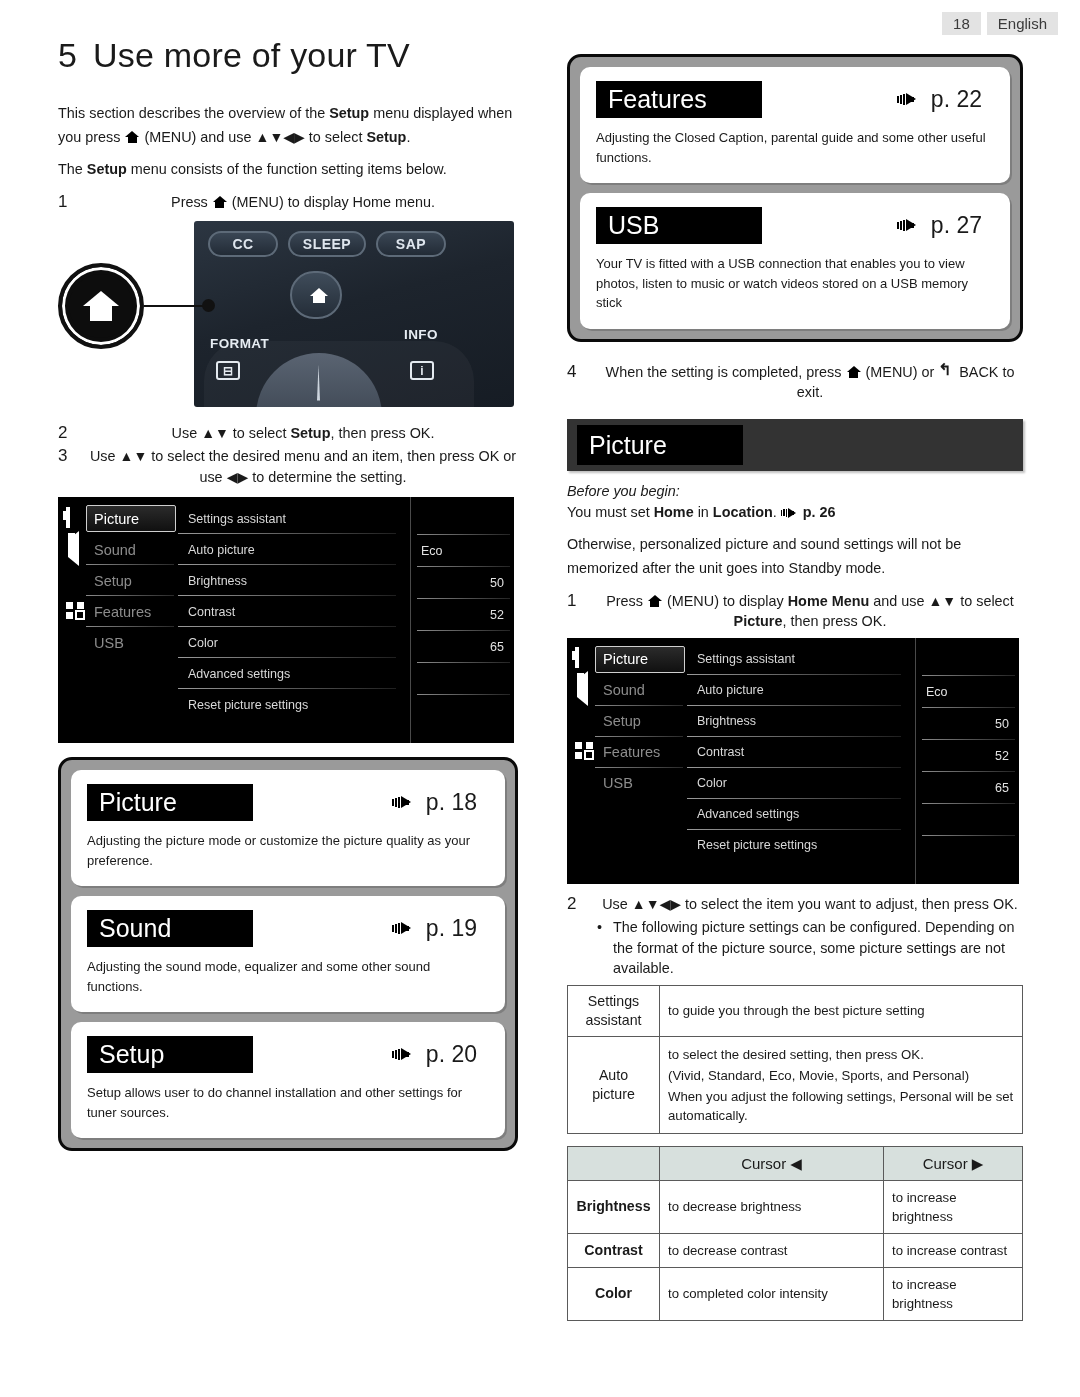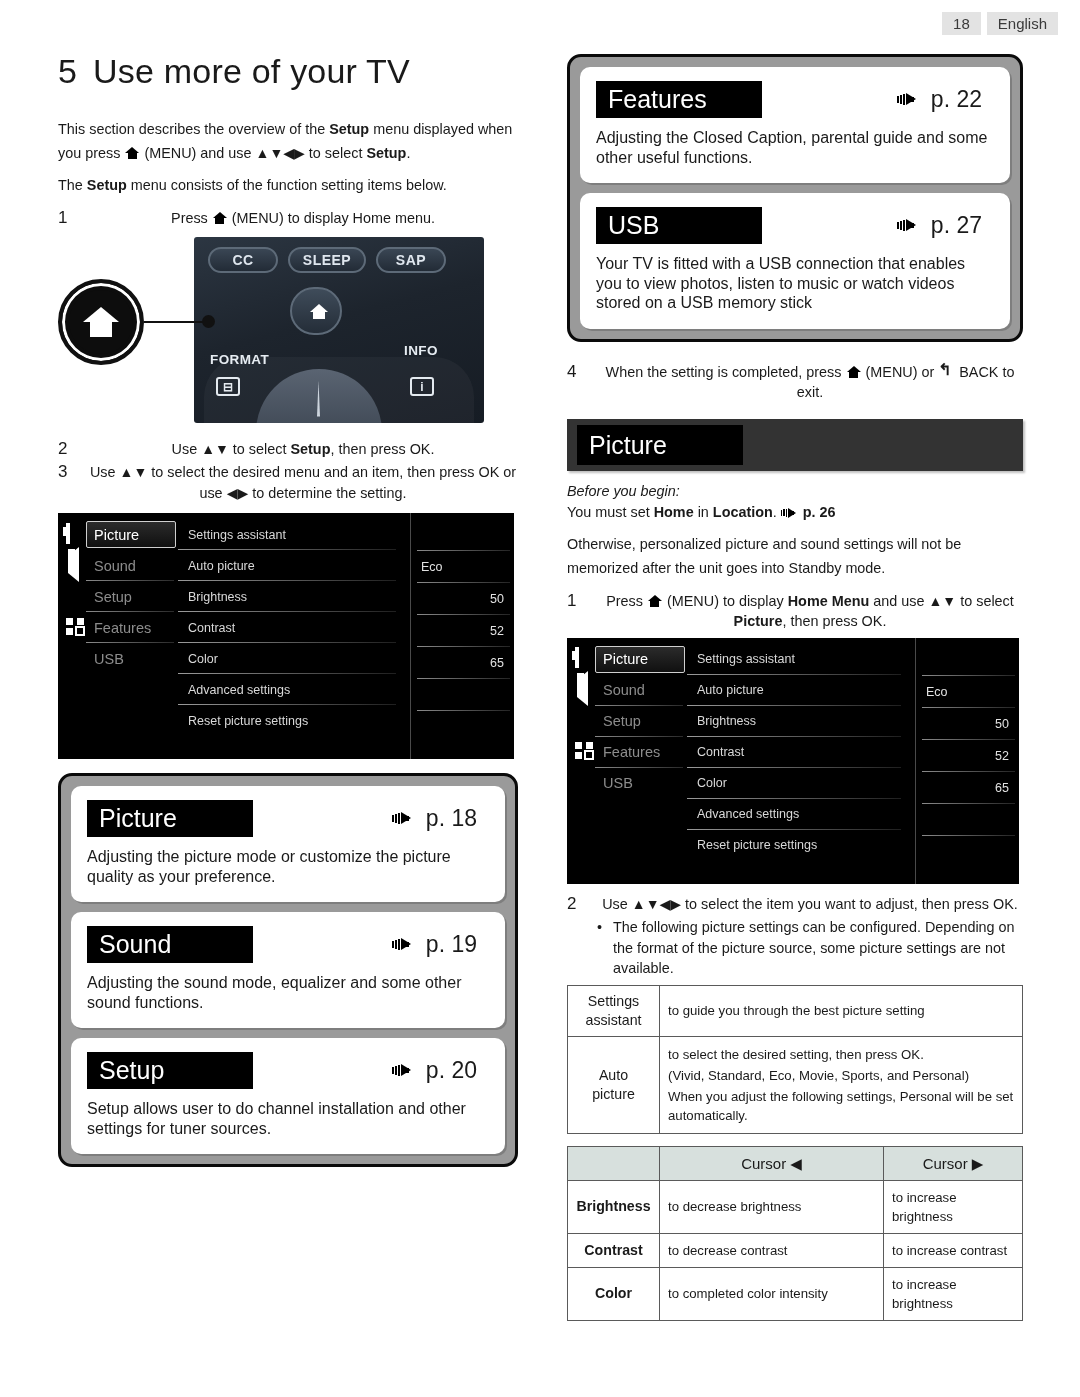--- a/index.html
+++ b/index.html
@@ -15,21 +15,21 @@
   
   .hdr { position: absolute; top: 12px; right: 22px; display: flex; gap: 6px; }
   .hdr .pg, .hdr .lang {
     background: #e3e3e3; color: #3a3a3a;
     font-size: 15px; line-height: 23px; height: 23px;
     padding: 0 11px; text-align: center;
   }
   .hdr .pg { min-width: 34px; }
 
   
-  .colL { position: absolute; left: 58px; top: 52px; width: 460px; }
+  .colL { position: absolute; left: 58px; top: 36px; width: 460px; }
   .colR { position: absolute; left: 567px; top: 50px; width: 456px; }
 
   h1.title {
     font-size: 34px; font-weight: normal; letter-spacing: .2px;
     margin-bottom: 26px;
   }
   h1.title .num { margin-right: 16px; }
 
   p.body { font-size: 14.4px; line-height: 24px; margin-bottom: 8px; }
   p.body.tight { margin-bottom: 11px; }
@@ -41,21 +41,21 @@
   .step .tx { flex: 1; text-align: center; }
 
   .bullet { display: flex; font-size: 14.4px; line-height: 20.5px; margin-left: 30px; }
   .bullet .dot { width: 16px; flex: 0 0 16px; }
 
   .ico { font-size: 14px; }
 
   
   .remote-wrap { position: relative; height: 196px; margin: 8px 0 6px 0; }
   .remote {
-    position: absolute; left: 136px; top: 0; width: 290px; height: 186px;
+    position: absolute; left: 136px; top: 0; width: 320px; height: 186px;
     background: linear-gradient(165deg,#2c3642 0%,#1d242d 45%,#161c24 100%);
     border-radius: 3px; overflow: hidden;
   }
   .rbtn {
     position: absolute; border: 2px solid #5d6a78; border-radius: 13px;
     color: #dfe6ee; font-size: 14px; font-weight: bold; text-align: center;
     background: linear-gradient(180deg,#3a4654,#222b36);
     letter-spacing: .5px;
   }
   .rb-cc    { left: 14px;  top: 10px; width: 70px; height: 26px; line-height: 23px; }
@@ -182,21 +182,21 @@
   .pref { margin-left: auto; font-size: 23px; display: flex; align-items: center; gap: 8px; padding-right: 12px; }
   .arrow-g { display: inline-block; width: 26px; height: 13px; position: relative; }
   .arrow-g i { position: absolute; background: #000; }
   .arrow-g .s1 { left: 0;  top: 3px; width: 2px; height: 7px; }
   .arrow-g .s2 { left: 3px; top: 2px; width: 2px; height: 9px; }
   .arrow-g .s3 { left: 6px; top: 1px; width: 2px; height: 11px; }
   .arrow-g .hd { left: 9px; top: 0; width: 0; height: 0; background: transparent;
                  border-top: 6.5px solid transparent; border-bottom: 6.5px solid transparent;
                  border-left: 10px solid #000; }
   .arrow-g .tl { left: 9px; top: 4px; width: 8px; height: 5px; }
-  .card-txt { font-size: 16px; line-height: 19.5px; }
+  .card-txt { font-size: 13px; line-height: 19.5px; }
 
   
   .arrow-s { display: inline-block; width: 18px; height: 10px; position: relative; vertical-align: -1px; }
   .arrow-s i { position: absolute; background: #000; }
   .arrow-s .s1 { left: 0;  top: 2px; width: 1.5px; height: 6px; }
   .arrow-s .s2 { left: 2.5px; top: 1.5px; width: 1.5px; height: 7px; }
   .arrow-s .s3 { left: 5px; top: 1px; width: 1.5px; height: 8px; }
   .arrow-s .hd { left: 7px; top: 0; width: 0; height: 0; background: transparent;
                  border-top: 5px solid transparent; border-bottom: 5px solid transparent;
                  border-left: 8px solid #000; }

